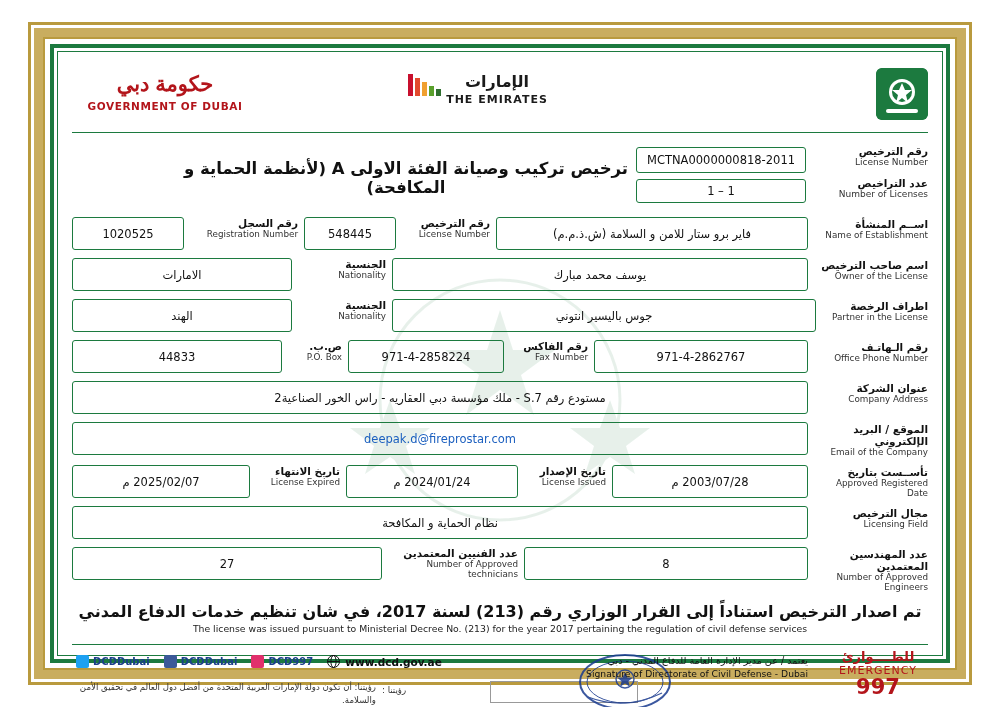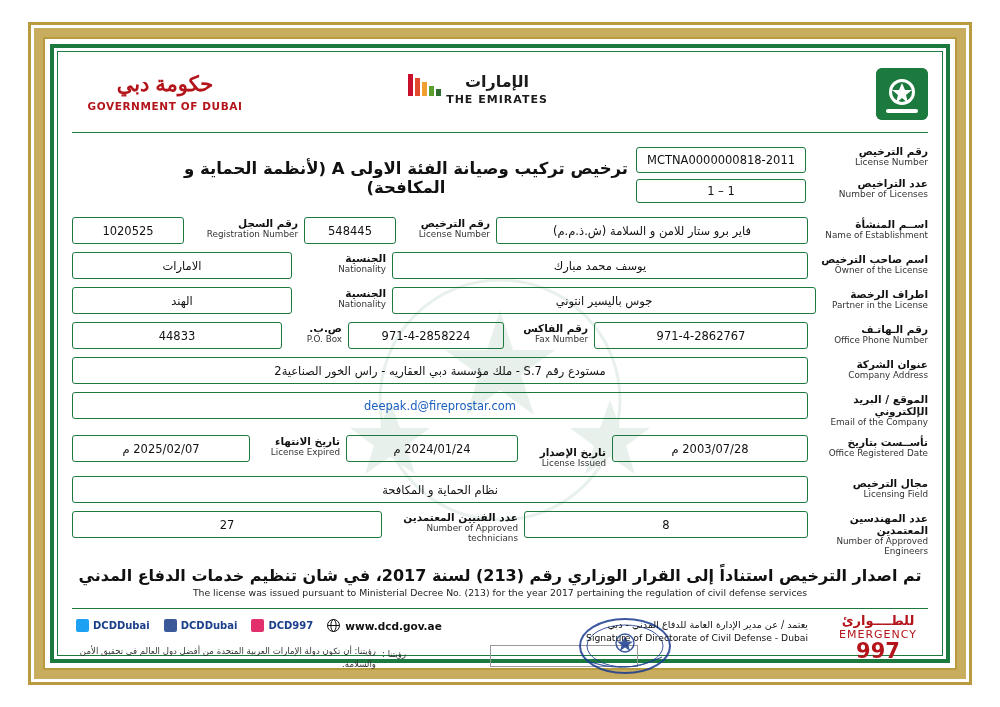--- a/index.html
+++ b/index.html
@@ -100,21 +100,21 @@
 
   
   .fields{margin:12px 10px 0 10px;position:relative;}
   .row{display:flex;align-items:flex-start;margin-bottom:8px;}
   .lbl{
     width:112px;flex:0 0 112px;text-align:right;direction:rtl;padding-top:1px;
   }
   .lbl .a{font-size:10.5px;font-weight:bold;color:#111;letter-spacing:.3px;}
   .lbl .b{font-size:8.8px;color:#333;}
   .cell{
-    border:1px solid #1c7a3f;border-radius:3px;height:27px;
+    border:1px solid #1c7a3f;border-radius:3px;height:33px;
     display:flex;align-items:center;justify-content:center;
     font-size:11.5px;color:#111;box-sizing:border-box;
     direction:rtl;padding:0 6px;
   }
   .midlbl{
     width:96px;flex:0 0 96px;text-align:right;direction:rtl;padding:0 6px 0 0;
   }
   .midlbl .a{font-size:10.5px;font-weight:bold;color:#111;}
   .midlbl .b{font-size:8.8px;color:#333;}
   .email{color:#1b5fbf;font-size:11.5px;}
@@ -287,28 +287,28 @@
         </div>
       </div>
 
       <div class="row">
         <div class="cell" style="width:178px;margin-right:8px;">2025/02/07 م</div>
         <div class="midlbl" style="width:82px;flex:0 0 82px;">
           <div class="a">تاريخ الانتهاء</div>
           <div class="b">License Expired</div>
         </div>
         <div class="cell" style="width:172px;margin-right:8px;">2024/01/24 م</div>
-        <div class="midlbl" style="width:80px;flex:0 0 80px;margin-top:11px;">
+        <div class="midlbl" style="width:80px;flex:0 0 80px;">
           <div class="a">تاريخ الإصدار</div>
           <div class="b">License Issued</div>
         </div>
         <div class="cell" style="flex:1;margin-right:8px;">2003/07/28 م</div>
         <div class="lbl">
           <div class="a">تأســست بتاريخ</div>
-          <div class="b">Office Registered Date</div>
+          <div class="b">Approved Registered Date</div>
         </div>
       </div>
 
       <div class="row">
         <div class="cell" style="flex:1;margin-right:8px;">نظام الحماية و المكافحة</div>
         <div class="lbl">
           <div class="a">مجال الترخيص</div>
           <div class="b">Licensing Field</div>
         </div>
       </div>

